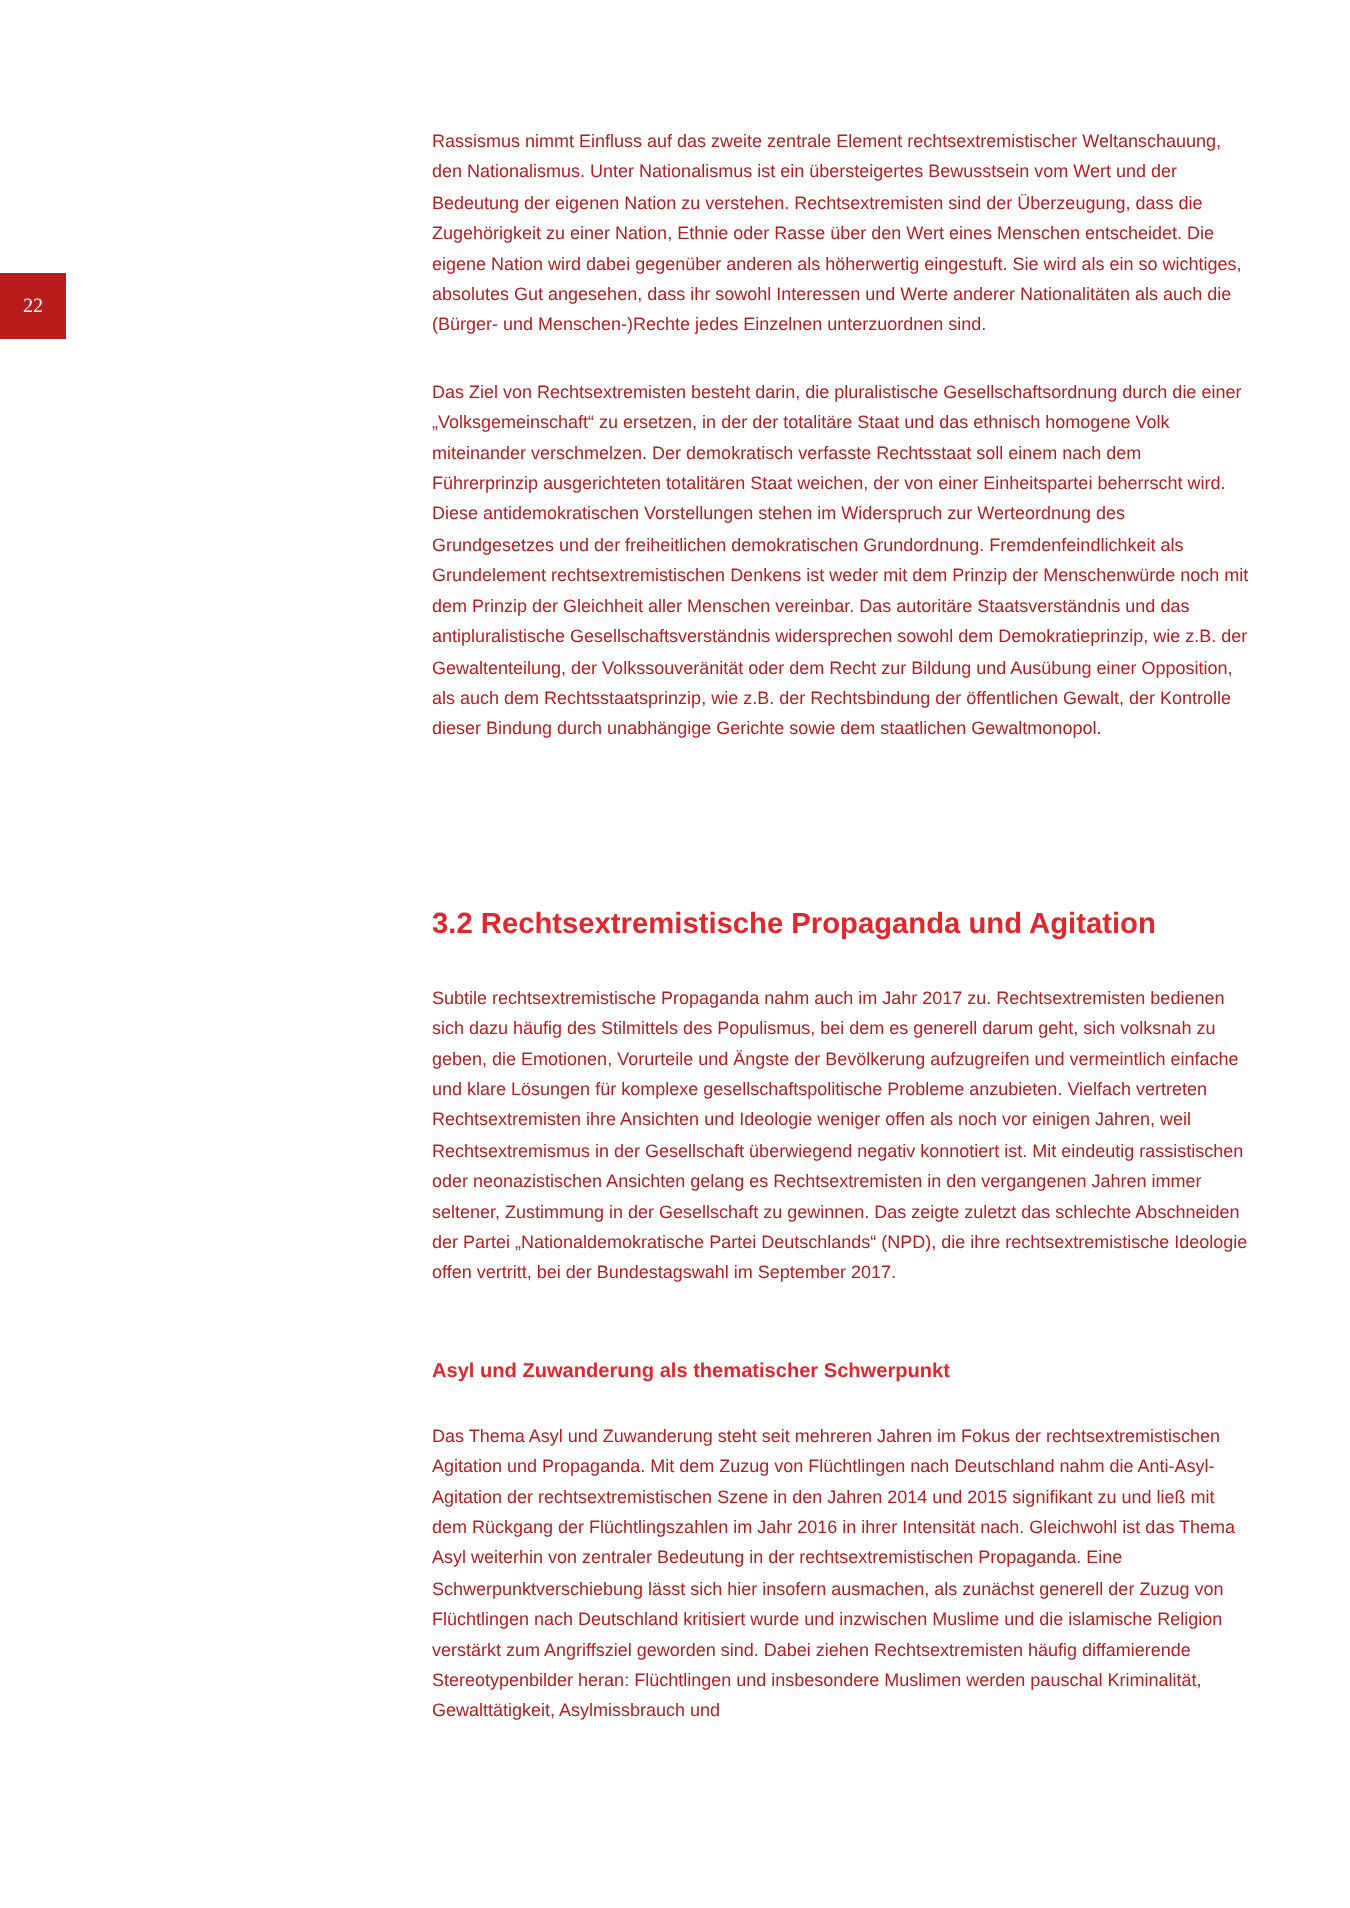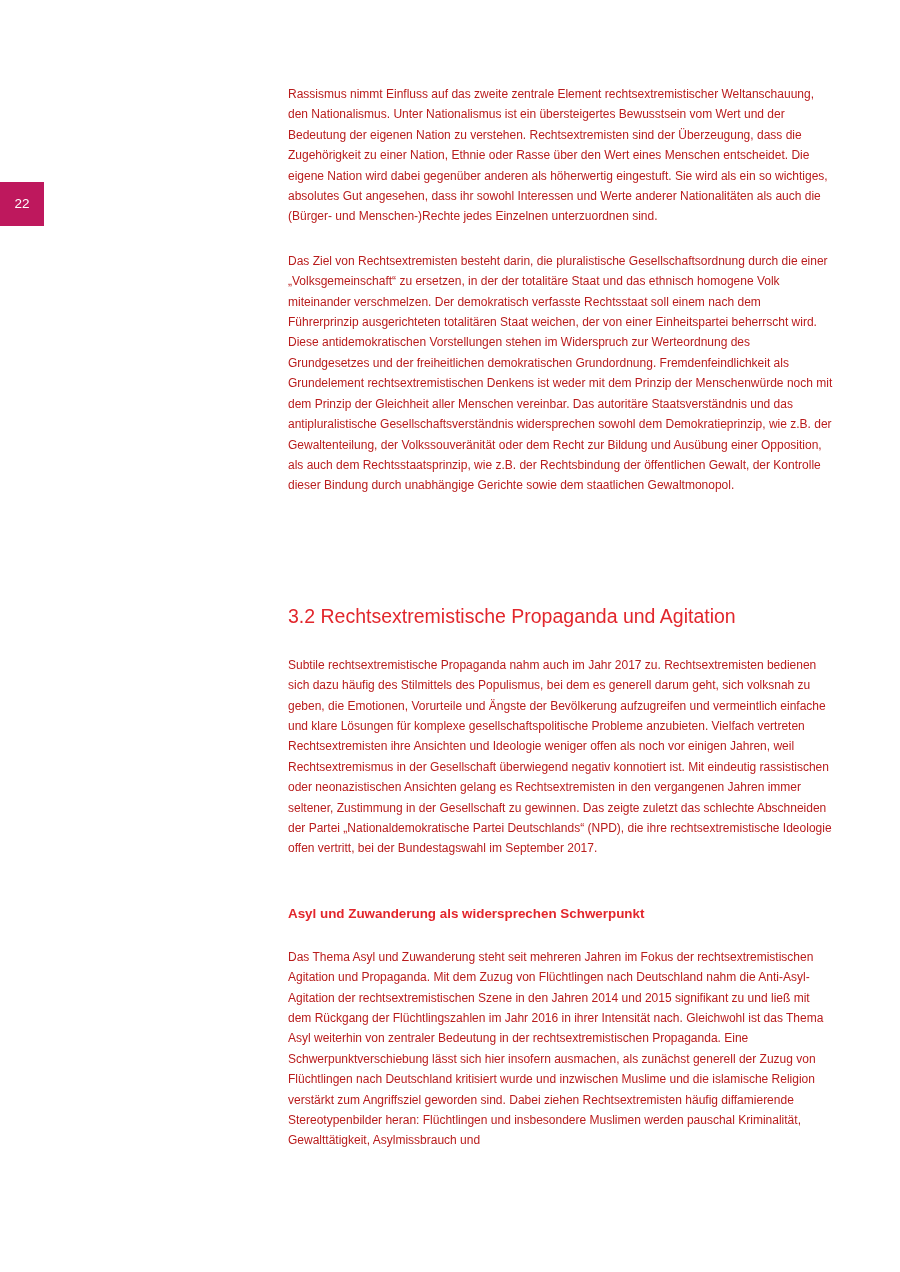--- a/index.html
+++ b/index.html
@@ -18,26 +18,26 @@
     position: relative;
     width: 900px;
     height: 1272px;
   }
   .page-number-tab {
     position: absolute;
     left: 0;
     top: 182px;
     width: 44px;
     height: 44px;
-    background: #be185d;
+    background: #b91c1c;
     color: #ffffff;
     font-size: 13.5px;
     line-height: 44px;
     text-align: center;
-    font-family: Liberation Sans, sans-serif;
+    font-family: Liberation Serif, serif;
   }
   .content {
     position: absolute;
     left: 288px;
     top: 84px;
     width: 546px;
   }
   p.body-text {
     margin: 0 0 24px 0;
     font-size: 12px;
@@ -47,21 +47,21 @@
     font-family: "Liberation Sans", sans-serif;
   }
   p.body-text:last-child {
     margin-bottom: 12px;
   }
   h2.section-heading {
     margin: 0 0 0 0;
     font-size: 19.5px;
     line-height: 24px;
     color: #e2262c;
-    font-weight: normal;
+    font-weight: bold;
     font-family: "Liberation Sans", sans-serif;
   }
   h3.sub-heading {
     margin: 0 0 0 0;
     font-size: 13.4px;
     line-height: 20px;
     color: #e2262c;
     font-weight: bold;
     font-family: "Liberation Sans", sans-serif;
   }
@@ -86,20 +86,20 @@
     <div class="spacer-before-section"></div>
 
     <h2 class="section-heading">3.2 Rechtsextremistische Propaganda und Agitation</h2>
 
     <div class="spacer-after-section"></div>
 
     <p class="body-text">Subtile rechtsextremistische Propaganda nahm auch im Jahr 2017 zu. Rechtsextremisten bedienen sich dazu häufig des Stilmittels des Populismus, bei dem es generell darum geht, sich volksnah zu geben, die Emotionen, Vorurteile und Ängste der Bevölkerung aufzugreifen und vermeintlich einfache und klare Lösungen für komplexe gesellschaftspolitische Probleme anzubieten. Vielfach vertreten Rechtsextremisten ihre Ansichten und Ideologie weniger offen als noch vor einigen Jahren, weil Rechtsextremismus in der Gesellschaft überwiegend negativ konnotiert ist. Mit eindeutig rassistischen oder neonazistischen Ansichten gelang es Rechtsextremisten in den vergangenen Jahren immer seltener, Zustimmung in der Gesellschaft zu gewinnen. Das zeigte zuletzt das schlechte Abschneiden der Partei „Nationaldemokratische Partei Deutschlands“ (NPD), die ihre rechtsextremistische Ideologie offen vertritt, bei der Bundestagswahl im September 2017.</p>
 
     <div class="spacer-before-sub"></div>
 
-    <h3 class="sub-heading">Asyl und Zuwanderung als widersprechen Schwerpunkt</h3>
+    <h3 class="sub-heading">Asyl und Zuwanderung als thematischer Schwerpunkt</h3>
 
     <div class="spacer-after-sub"></div>
 
     <p class="body-text">Das Thema Asyl und Zuwanderung steht seit mehreren Jahren im Fokus der rechtsextremistischen Agitation und Propaganda. Mit dem Zuzug von Flüchtlingen nach Deutschland nahm die Anti-Asyl-Agitation der rechtsextremistischen Szene in den Jahren 2014 und 2015 signifikant zu und ließ mit dem Rückgang der Flüchtlingszahlen im Jahr 2016 in ihrer Intensität nach. Gleichwohl ist das Thema Asyl weiterhin von zentraler Bedeutung in der rechtsextremistischen Propaganda. Eine Schwerpunktverschiebung lässt sich hier insofern ausmachen, als zunächst generell der Zuzug von Flüchtlingen nach Deutschland kritisiert wurde und inzwischen Muslime und die islamische Religion verstärkt zum Angriffsziel geworden sind. Dabei ziehen Rechtsextremisten häufig diffamierende Stereotypenbilder heran: Flüchtlingen und insbesondere Muslimen werden pauschal Kriminalität, Gewalttätigkeit, Asylmissbrauch und</p>
 
   </div>
 </div>
 
 </body></html>

